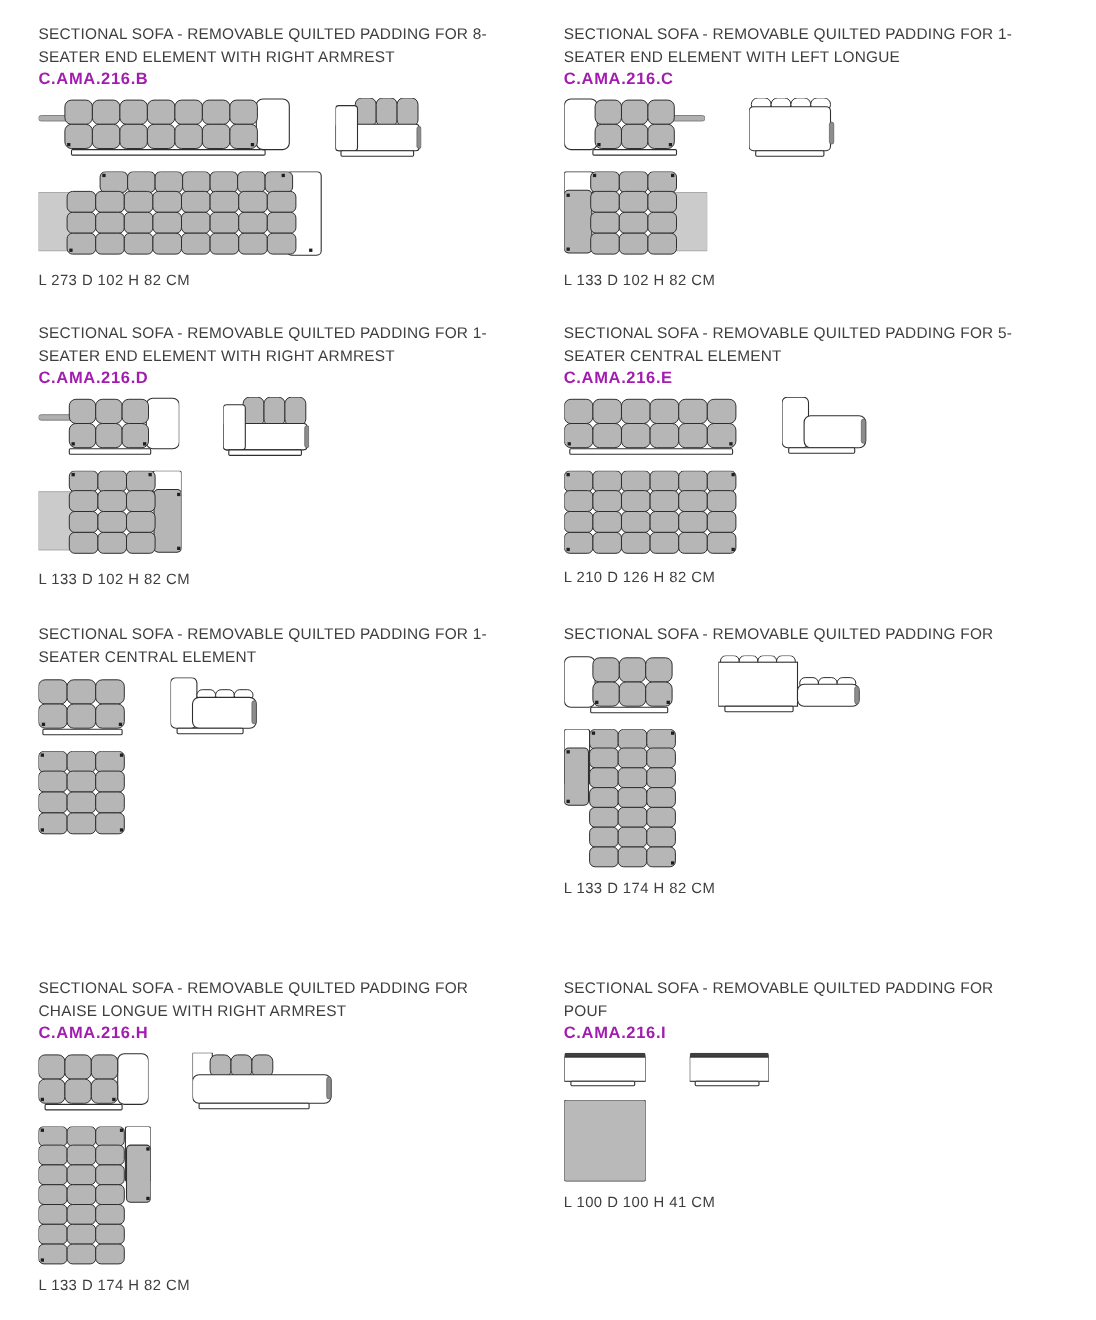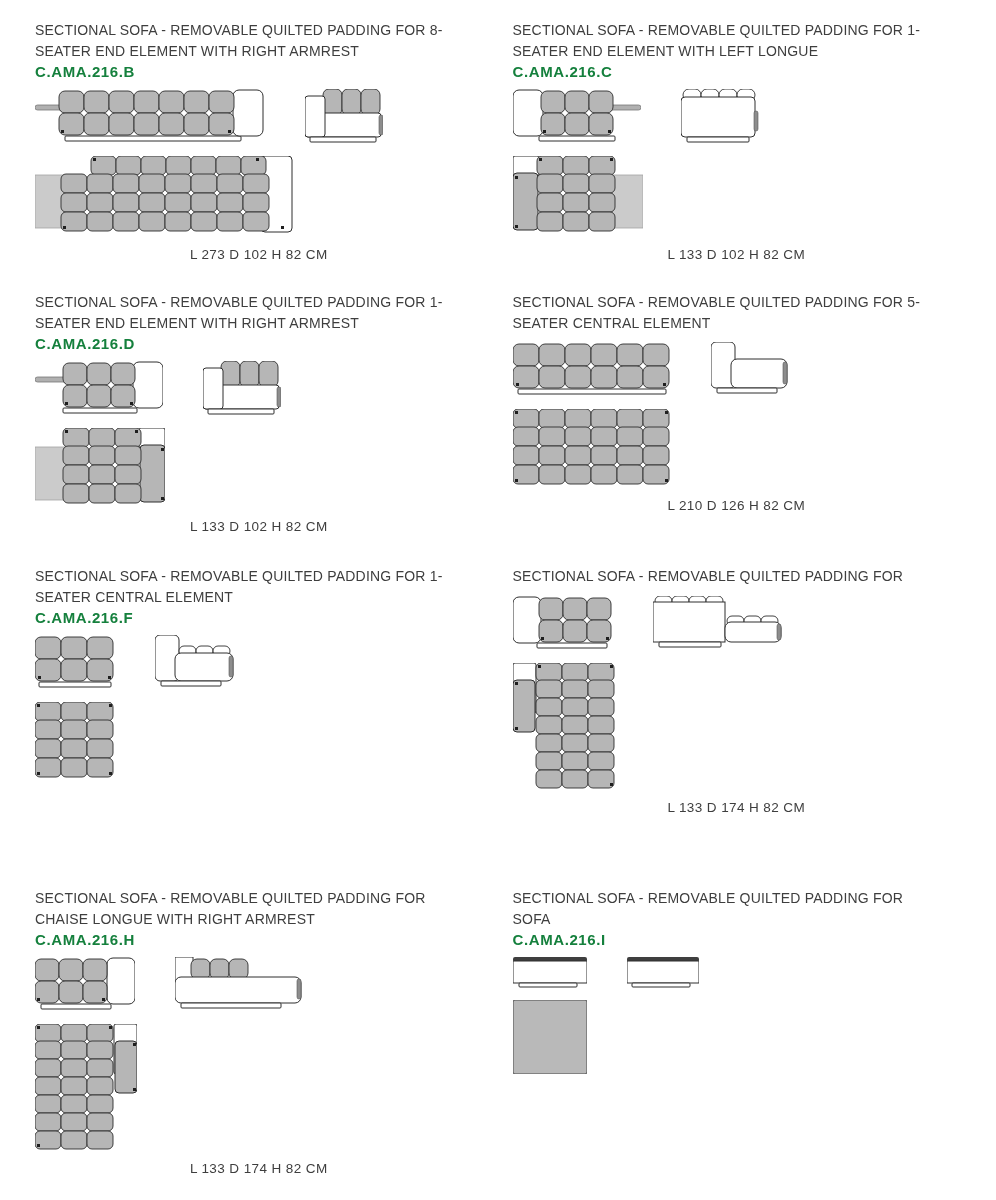--- a/index.html
+++ b/index.html
@@ -8,25 +8,25 @@
     display:grid;
     grid-template-columns:1fr 1fr;
     grid-template-rows:272px 274px 322px auto;
     column-gap:30px;
     padding:20px 36px 20px 35px;
     box-sizing:border-box;
   }
   .product{overflow:visible;}
   .title{margin:0;font-size:14px;font-weight:400;line-height:20.5px;letter-spacing:0.2px;color:#3e3e3e;}
   .tl{display:block;white-space:nowrap;}
-  .code{font-size:15px;font-weight:700;letter-spacing:0.6px;margin-top:2px;color:#15803d;}
+  .code{font-size:15px;font-weight:700;letter-spacing:0.6px;margin-top:2px;color:#a21caf;}
   .views-row{display:flex;align-items:flex-start;gap:40px;margin-top:9px;}
   .v{display:block;}
   .plan{margin-top:11px;}
-  .dims{font-size:13.5px;margin-top:11px;letter-spacing:0.4px;color:#3e3e3e;white-space:nowrap;text-align:center;}
+  .dims{font-size:13.5px;margin-top:11px;letter-spacing:0.4px;color:#3e3e3e;white-space:nowrap;}
 </style>
 </head>
 <body>
 
 <main class="catalog">
   <section class="product">
     <h2 class="title">
       <span class="tl">SECTIONAL SOFA - REMOVABLE QUILTED PADDING FOR 8-</span>
       <span class="tl">SEATER END ELEMENT WITH RIGHT ARMREST</span>
     </h2>
@@ -211,20 +211,21 @@
         <rect x="126" y="69" width="3" height="3" fill="#1f1f1f" stroke="none"></rect>
       </svg>
     <div class="dims">L 133 D 102 H 82 CM</div>
   </section>
 
   <section class="product">
     <h2 class="title">
       <span class="tl">SECTIONAL SOFA - REMOVABLE QUILTED PADDING FOR 5-</span>
       <span class="tl">SEATER CENTRAL ELEMENT</span>
     </h2>
+    <div class="code">C.AMA.216.E</div>
     <div class="views-row">
       <svg class="v" width="158" height="56" viewBox="0 0 158 56">
           <rect x="5" y="47" width="148" height="5" fill="#ffffff" rx="1" stroke="#2e2e2e" stroke-width="1"></rect>
           <rect x="0" y="2" width="26" height="22" fill="#b6b6b6" rx="6" stroke="#2e2e2e" stroke-width="0.9"></rect>
           <rect x="26" y="2" width="26" height="22" fill="#b6b6b6" rx="6" stroke="#2e2e2e" stroke-width="0.9"></rect>
           <rect x="52" y="2" width="26" height="22" fill="#b6b6b6" rx="6" stroke="#2e2e2e" stroke-width="0.9"></rect>
           <rect x="78" y="2" width="26" height="22" fill="#b6b6b6" rx="6" stroke="#2e2e2e" stroke-width="0.9"></rect>
           <rect x="104" y="2" width="26" height="22" fill="#b6b6b6" rx="6" stroke="#2e2e2e" stroke-width="0.9"></rect>
           <rect x="130" y="2" width="26" height="22" fill="#b6b6b6" rx="6" stroke="#2e2e2e" stroke-width="0.9"></rect>
           <rect x="0" y="24" width="26" height="22" fill="#b6b6b6" rx="6" stroke="#2e2e2e" stroke-width="0.9"></rect>
@@ -274,21 +275,20 @@
         <rect x="152" y="70" width="3" height="3" fill="#1f1f1f" stroke="none"></rect>
       </svg>
     <div class="dims">L 210 D 126 H 82 CM</div>
   </section>
 
   <section class="product">
     <h2 class="title">
       <span class="tl">SECTIONAL SOFA - REMOVABLE QUILTED PADDING FOR 1-</span>
       <span class="tl">SEATER CENTRAL ELEMENT</span>
     </h2>
-    <div class="code">C.AMA.216.F</div>
     <div class="views-row">
       <svg class="v" width="80" height="56" viewBox="0 0 80 56">
           <rect x="4" y="47" width="72" height="5" fill="#ffffff" rx="1" stroke="#2e2e2e" stroke-width="1"></rect>
           <rect x="0" y="2" width="26" height="22" fill="#b6b6b6" rx="6" stroke="#2e2e2e" stroke-width="0.9"></rect>
           <rect x="26" y="2" width="26" height="22" fill="#b6b6b6" rx="6" stroke="#2e2e2e" stroke-width="0.9"></rect>
           <rect x="52" y="2" width="26" height="22" fill="#b6b6b6" rx="6" stroke="#2e2e2e" stroke-width="0.9"></rect>
           <rect x="0" y="24" width="26" height="22" fill="#b6b6b6" rx="6" stroke="#2e2e2e" stroke-width="0.9"></rect>
           <rect x="26" y="24" width="26" height="22" fill="#b6b6b6" rx="6" stroke="#2e2e2e" stroke-width="0.9"></rect>
           <rect x="52" y="24" width="26" height="22" fill="#b6b6b6" rx="6" stroke="#2e2e2e" stroke-width="0.9"></rect>
           <rect x="3" y="41" width="3" height="3" fill="#1f1f1f" stroke="none"></rect>
@@ -446,32 +446,33 @@
         <rect x="98" y="19" width="3" height="3" fill="#1f1f1f" stroke="none"></rect>
         <rect x="98" y="64" width="3" height="3" fill="#1f1f1f" stroke="none"></rect>
         <rect x="2" y="120" width="3" height="3" fill="#1f1f1f" stroke="none"></rect>
       </svg>
     <div class="dims">L 133 D 174 H 82 CM</div>
   </section>
 
   <section class="product">
     <h2 class="title">
       <span class="tl">SECTIONAL SOFA - REMOVABLE QUILTED PADDING FOR</span>
-      <span class="tl">SOFA</span>
+      <span class="tl">POUF</span>
     </h2>
     <div class="code">C.AMA.216.I</div>
     <div class="views-row">
       <svg class="v" width="74" height="32" viewBox="0 0 74 32">
           <rect x="0" y="0" width="74" height="5" fill="#3f3f3f" rx="2" stroke="none"></rect>
           <rect x="0" y="4" width="74" height="22" fill="#ffffff" stroke="#2e2e2e" stroke-width="1"></rect>
           <rect x="6" y="26" width="58" height="4" fill="#ffffff" rx="1" stroke="#2e2e2e" stroke-width="1"></rect>
         </svg>
       <svg class="v" width="72" height="32" viewBox="0 0 72 32">
           <rect x="0" y="0" width="72" height="5" fill="#3f3f3f" rx="2" stroke="none"></rect>
           <rect x="0" y="4" width="72" height="22" fill="#ffffff" stroke="#2e2e2e" stroke-width="1"></rect>
           <rect x="5" y="26" width="58" height="4" fill="#ffffff" rx="1" stroke="#2e2e2e" stroke-width="1"></rect>
         </svg>
     </div>
     <svg class="v plan" width="74" height="74" viewBox="0 0 74 74">
         <rect x="0" y="0" width="74" height="74" fill="#b9b9b9" rx="2" stroke="#4a4a4a" stroke-width="1"></rect>
       </svg>
+    <div class="dims">L 100 D 100 H 41 CM</div>
   </section>
 </main>
 
 </body></html>

